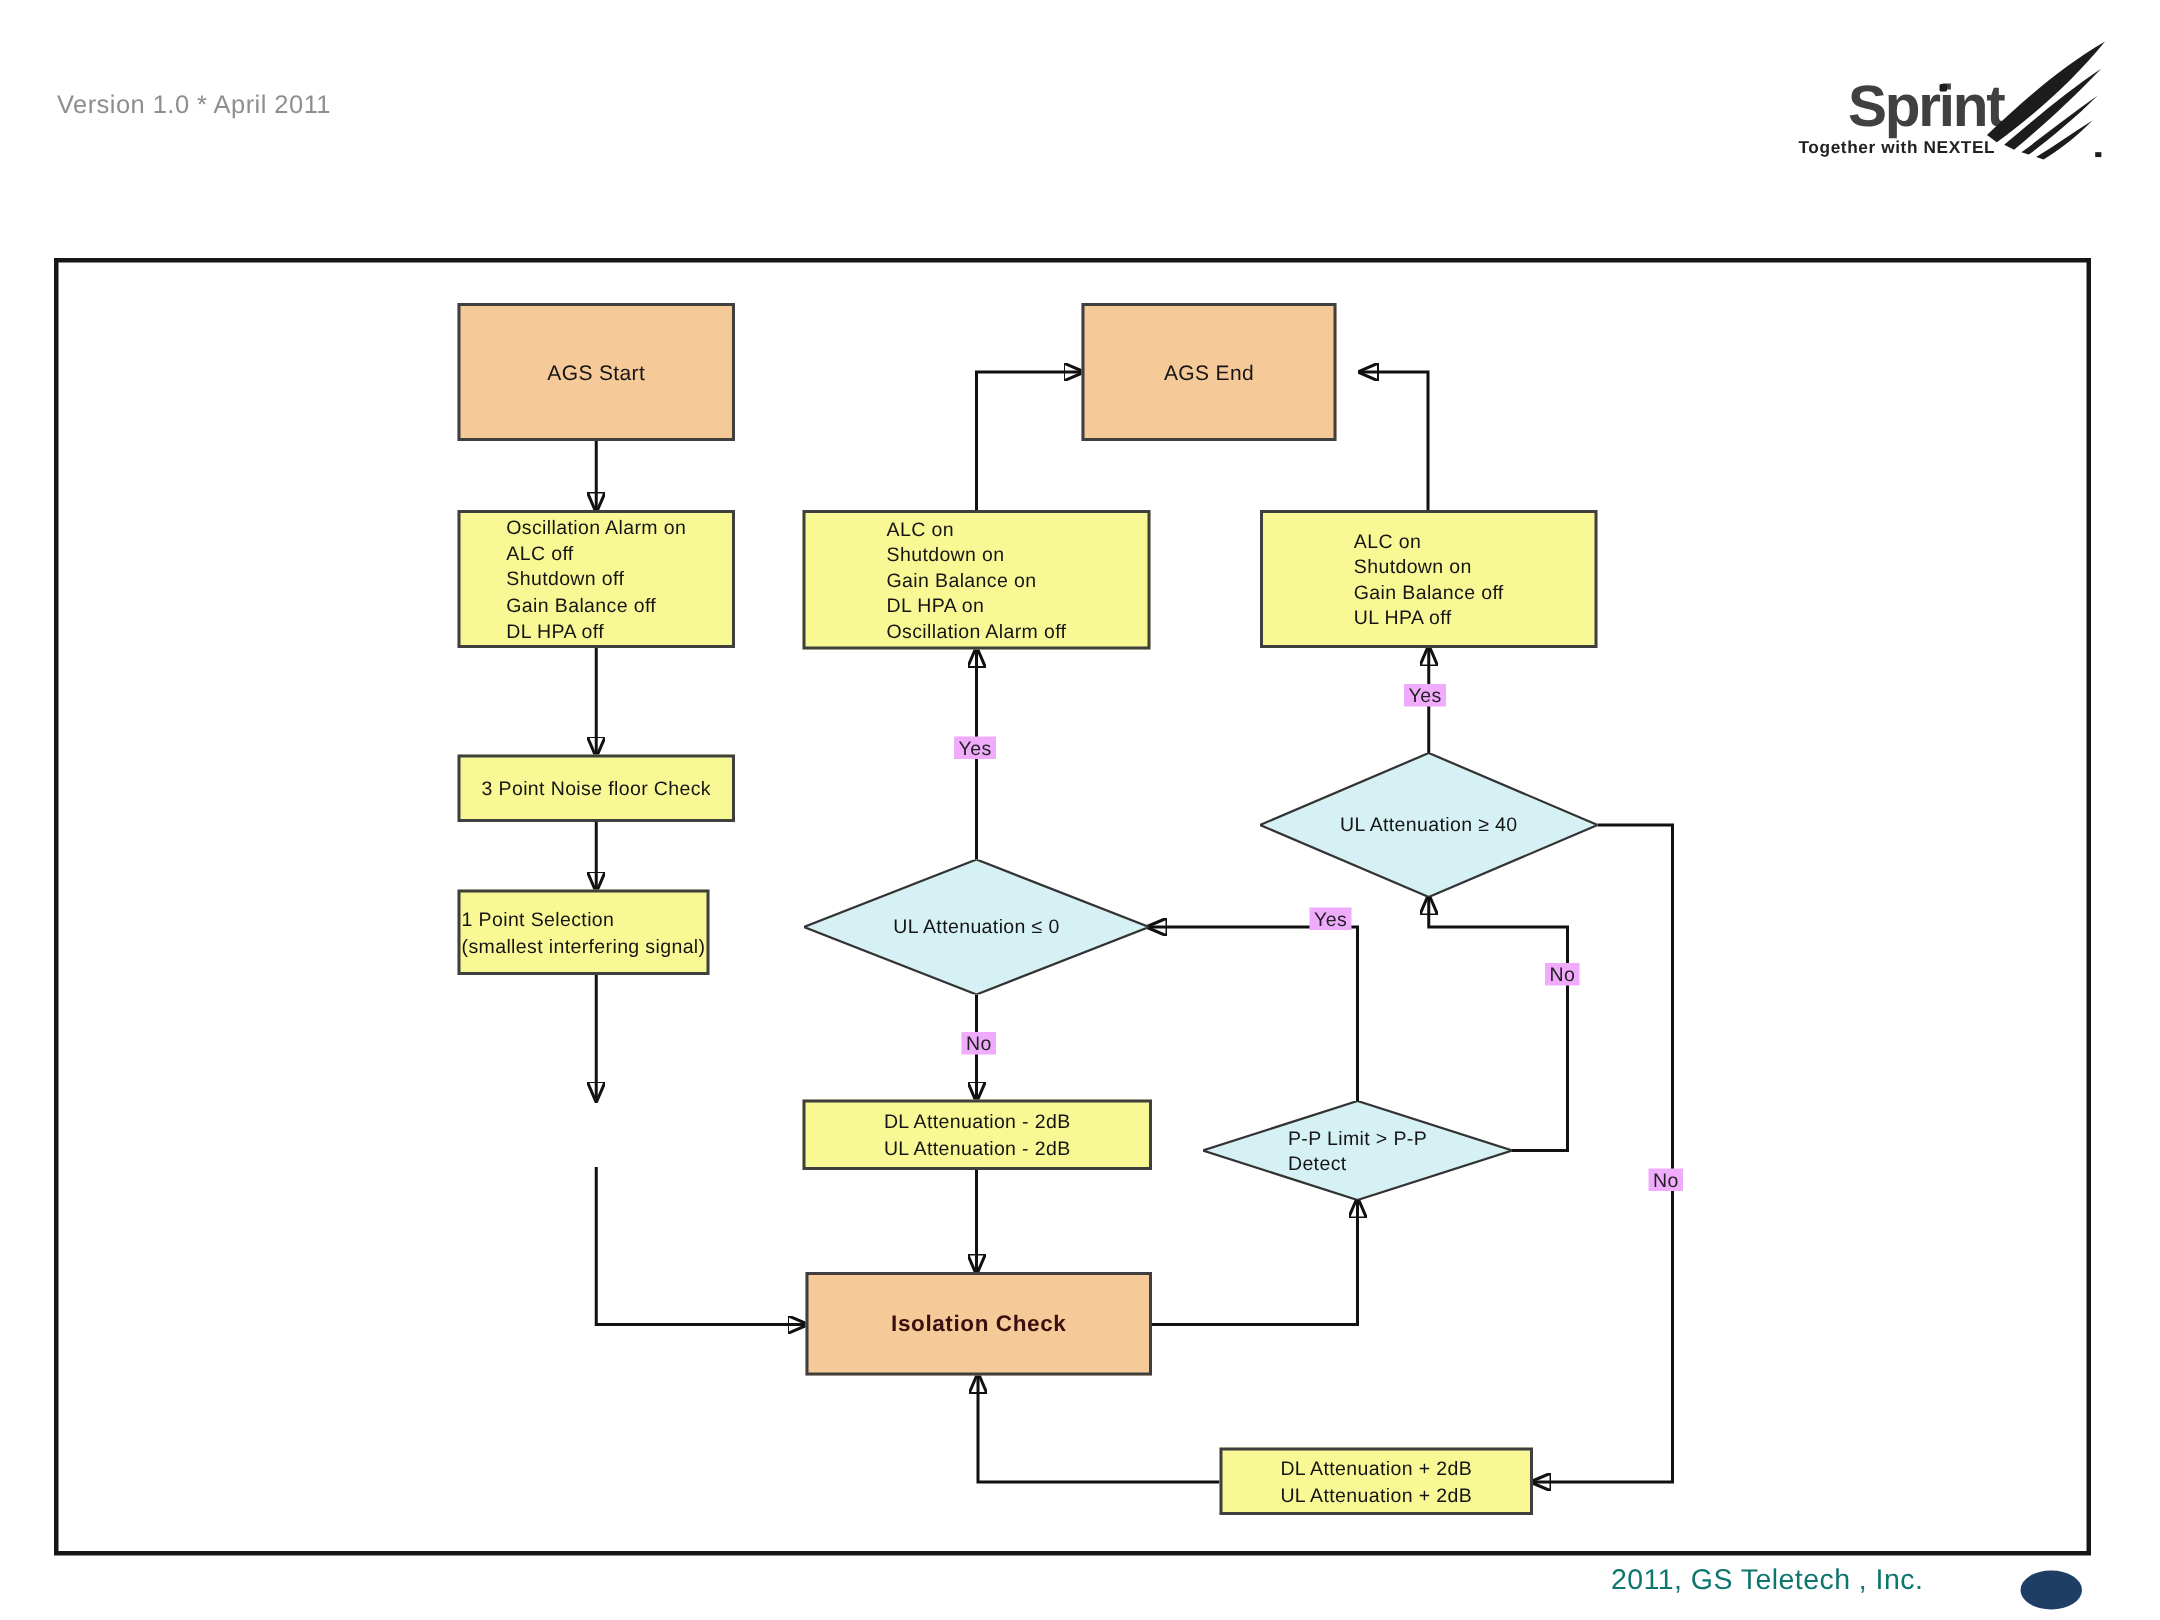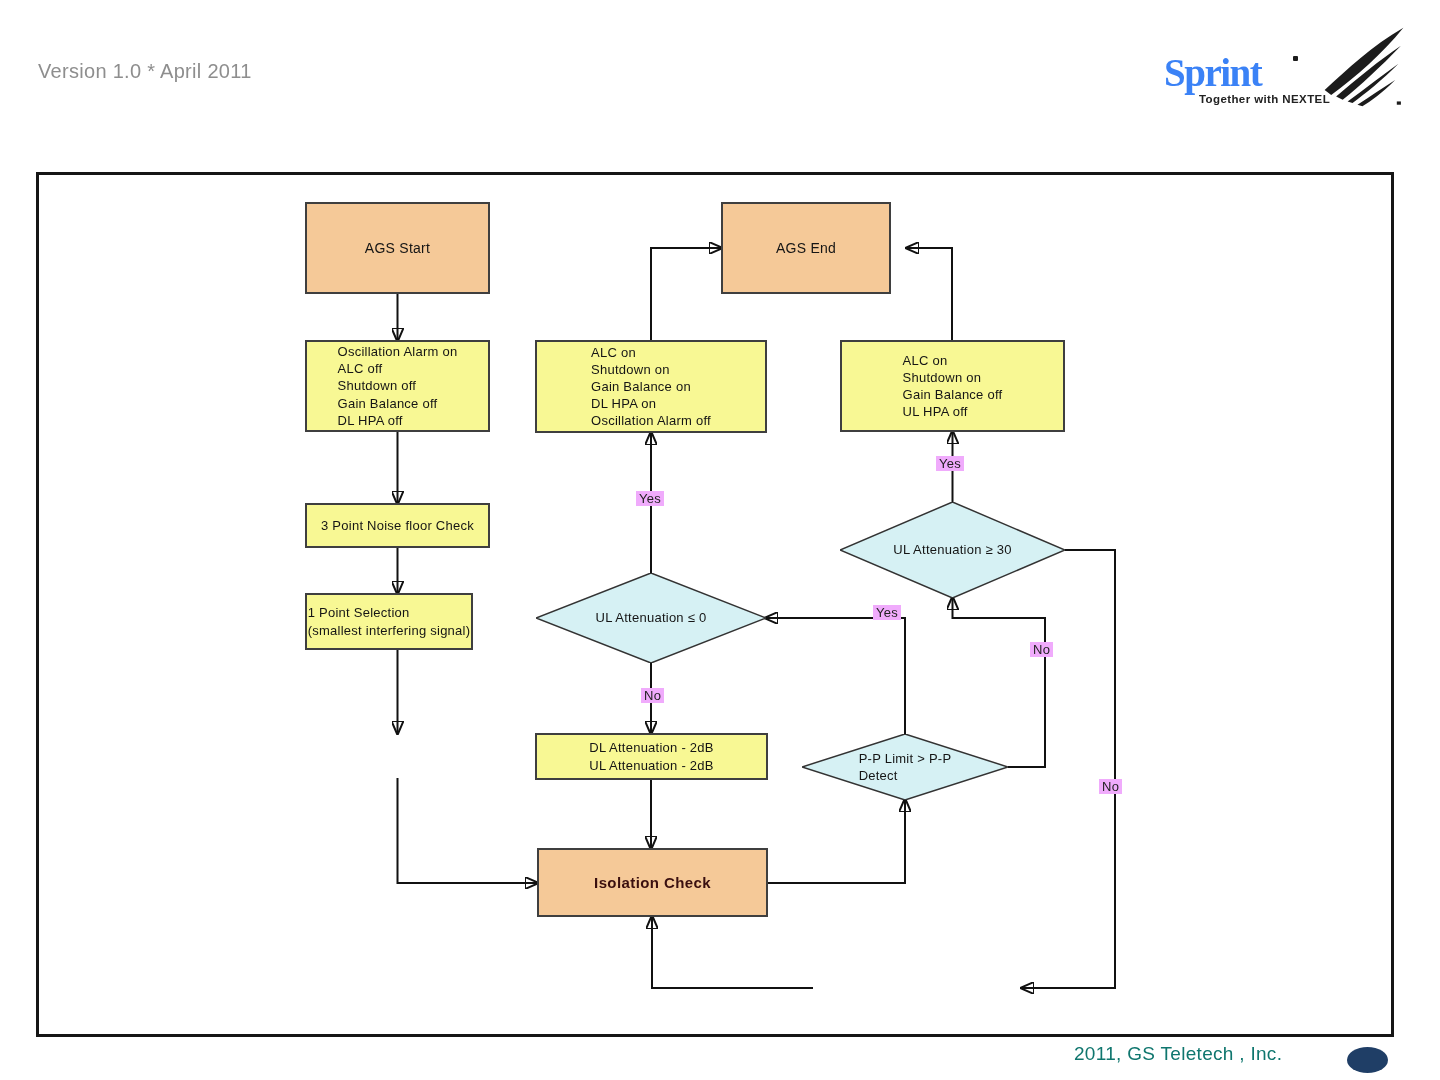--- a/index.html
+++ b/index.html
@@ -1,21 +1,21 @@
 <!DOCTYPE html>
 <html style="--terminator-fill: #f5c998; --process-fill: #f8f894; --decision-fill: #d6f1f4; --box-border: #3f3f3f; --accent-ellipse: #1f3e66;"><head>
 <meta charset="utf-8">
 <style>
   html,body{margin:0;padding:0;background:#fff;}
   .page{position:relative;width:1440px;height:1080px;background:#ffffff;overflow:hidden;
         font-family:"Liberation Sans", sans-serif;color:#111;}
 
   
-  .version{position:absolute;left:38px;top:60px;font-size:20px;color:#8e8e8e;letter-spacing:.3px;}
-  .brand{position:absolute;left:1164px;top:50px;font-size:39px;font-weight:700;color:#3b82f6;letter-spacing:-1.5px;font-family:Liberation Serif, serif;}
+  .version{position:absolute;left:38px;top:60px;font-size:17px;color:#8e8e8e;letter-spacing:.3px;}
+  .brand{position:absolute;left:1232px;top:50px;font-size:39px;font-weight:700;color:#404040;letter-spacing:-1.5px;}
   .regmark{position:absolute;left:1293px;top:56px;width:5px;height:5px;background:#1c1c1c;border-radius:1px;}
   .tagline{position:absolute;left:1199px;top:93px;font-size:11.5px;font-weight:700;color:#222;letter-spacing:.4px;}
   .wing{position:absolute;left:1316px;top:26px;}
 
   
   .frame{position:absolute;left:36px;top:172px;width:1358px;height:865px;border:3px solid #161616;background:#fff;box-sizing:border-box;}
 
   
   .wires{position:absolute;left:0;top:0;z-index:1;}
   .wires path{fill:none;stroke:#111;stroke-width:2;}
@@ -135,40 +135,44 @@
     <svg viewBox="0 0 100 100" preserveAspectRatio="none">
       <polygon points="50,0 100,50 50,100 0,50" style="fill:var(--decision-fill,#d6f1f4)" stroke="#333" stroke-width="1.5" vector-effect="non-scaling-stroke"></polygon>
     </svg>
     <span class="txt">UL Attenuation ≤ 0</span>
   </div>
 
   <div class="node diamond" style="left:840px;top:502px;width:225px;height:96px">
     <svg viewBox="0 0 100 100" preserveAspectRatio="none">
       <polygon points="50,0 100,50 50,100 0,50" style="fill:var(--decision-fill,#d6f1f4)" stroke="#333" stroke-width="1.5" vector-effect="non-scaling-stroke"></polygon>
     </svg>
-    <span class="txt">UL Attenuation ≥ 30</span>
+    <span class="txt">UL Attenuation ≥ 40</span>
   </div>
 
   <div class="node diamond" style="left:802px;top:734px;width:206px;height:66px">
     <svg viewBox="0 0 100 100" preserveAspectRatio="none">
       <polygon points="50,0 100,50 50,100 0,50" style="fill:var(--decision-fill,#d6f1f4)" stroke="#333" stroke-width="1.5" vector-effect="non-scaling-stroke"></polygon>
     </svg>
     <span class="txt">P-P Limit &gt; P-P
 Detect</span>
   </div>
 
   <div class="node box yellow" style="left:535px;top:733px;width:233px;height:47px">
     <span class="txt">DL Attenuation - 2dB
 UL Attenuation - 2dB</span>
   </div>
 
   <div class="node box orange" style="left:537px;top:848px;width:231px;height:69px">
     <span class="txt bold-maroon">Isolation Check</span>
   </div>
 
+  <div class="node box yellow" style="left:813px;top:965px;width:209px;height:45px">
+    <span class="txt">DL Attenuation + 2dB
+UL Attenuation + 2dB</span>
+  </div>
 
   <span class="edgelabel" style="left:636px;top:491px">Yes</span>
   <span class="edgelabel" style="left:641px;top:688px">No</span>
   <span class="edgelabel" style="left:873px;top:605px">Yes</span>
   <span class="edgelabel" style="left:1030px;top:642px">No</span>
   <span class="edgelabel" style="left:936px;top:456px">Yes</span>
   <span class="edgelabel" style="left:1099px;top:779px">No</span>
 
   <div class="copyright">2011, GS Teletech , Inc.</div>
   <div class="footer-ellipse"></div>

